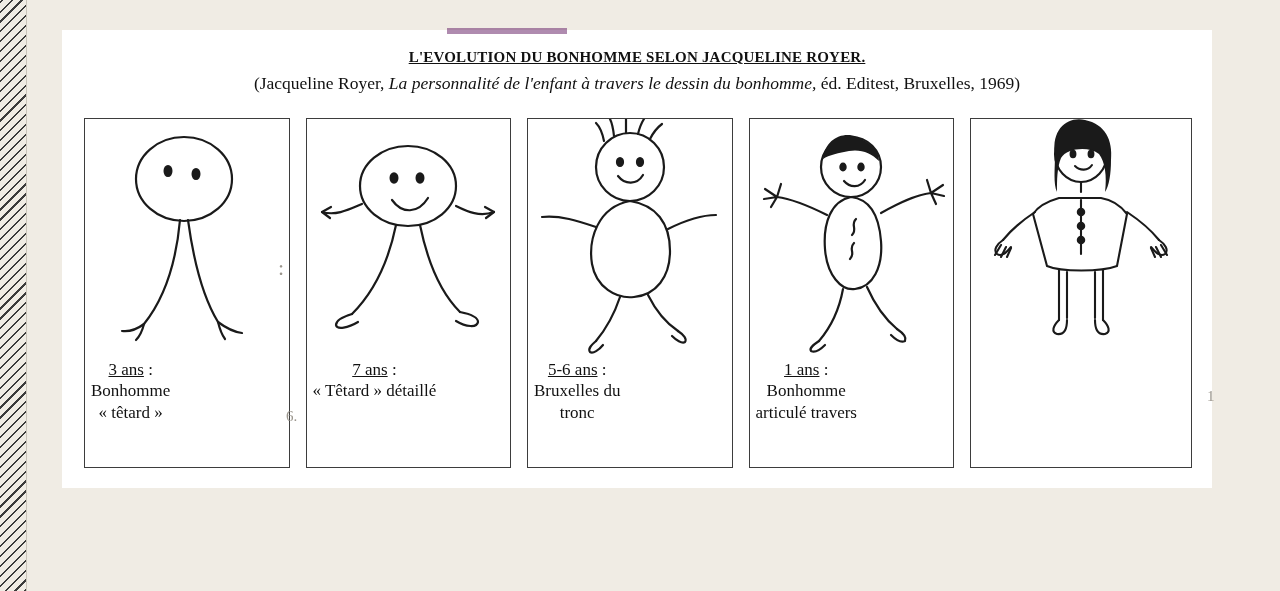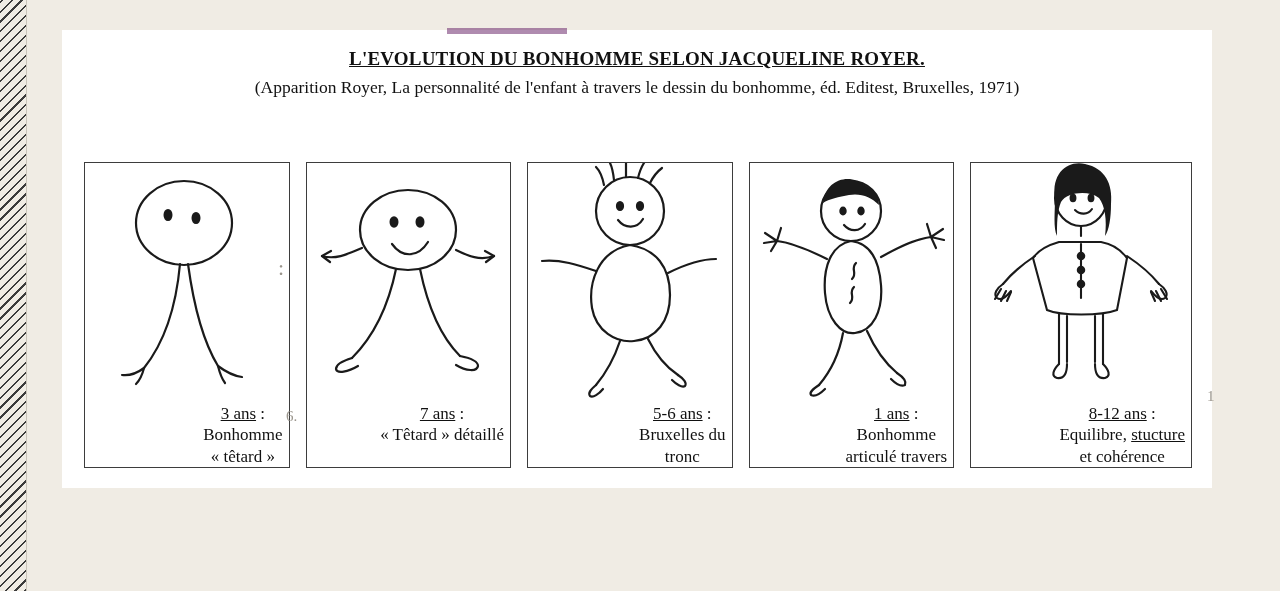--- a/index.html
+++ b/index.html
@@ -34,54 +34,54 @@
     width: 1150px;
     height: 458px;
     background: #ffffff;
   }
   .title-block {
     text-align: center;
     padding-top: 18px;
   }
   .doc-title {
     font-weight: bold;
-    font-size: 19px;
+    font-size: 15px;
     letter-spacing: 0.2px;
     color: #111;
     text-decoration: underline;
     display: inline-block;
   }
   .doc-subtitle {
     margin-top: 7px;
     font-size: 17.5px;
     color: #111;
     line-height: 1.2;
   }
   .doc-subtitle .ital {
+    font-style: italic;
   }
   .doc-subtitle .und {
   }
   .panels {
     position: absolute;
     left: 22px;
     top: 88px;
     width: 1108px;
     height: 350px;
     display: flex;
     gap: 16px;
   }
   .panel {
     flex: 1 1 0;
     border: 1px solid #3d3d3d;
     background: #fff;
     position: relative;
     display: flex;
     flex-direction: column;
-    align-items: flex-end;
-    margin-top: 44px;
+    align-items: flex-start;
   }
   .drawing {
     height: 240px;
     width: 100%;
     display: flex;
     align-items: center;
     justify-content: center;
   }
   .caption {
     text-align: center;
@@ -120,24 +120,24 @@
 
 <div class="left-strip"></div>
 
 <div class="figure-card">
 
   <div class="top-artifact"></div>
 
   <div class="title-block">
     <div class="doc-title">L'EVOLUTION DU BONHOMME SELON JACQUELINE ROYER.</div>
     <div class="doc-subtitle">
-      <span>(Apparition Royer,</span>
+      <span>(Jacqueline Royer,</span>
       <span class="ital">La personnalité de l'enfant à travers le dessin du bonhomme,</span>
       <span>éd.</span>
-      <span class="und">Editest</span><span>, Bruxelles, 1971)</span>
+      <span class="und">Editest</span><span>, Bruxelles, 1969)</span>
     </div>
   </div>
 
   <div class="panels">
 
     <div class="panel">
       <div class="drawing">
         <svg width="190" height="230" viewBox="0 0 190 230" fill="none" stroke="#1a1a1a" stroke-width="2.2" stroke-linecap="round">
           <ellipse cx="92" cy="55" rx="48" ry="42"></ellipse>
           <ellipse cx="76" cy="47" rx="3.4" ry="5" fill="#1a1a1a"></ellipse>
@@ -257,25 +257,20 @@
           <path d="M188 126 C194 130, 198 136, 194 140 C190 143, 184 138, 180 133"></path>
           <path d="M190 131 l6 10 M185 133 l5 10 M180 134 l4 9"></path>
           <path d="M88 156 L88 206"></path>
           <path d="M132 156 L132 206"></path>
           <path d="M96 158 L96 204"></path>
           <path d="M124 158 L124 204"></path>
           <path d="M88 206 C82 212, 80 218, 86 220 C94 221, 96 214, 96 206"></path>
           <path d="M132 206 C138 212, 140 218, 134 220 C126 221, 124 214, 124 206"></path>
         </svg>
       </div>
-      <div class="caption">
-        <div><span class="age">8-12 ans</span><span> :</span></div>
-        <div><span>Equilibre, </span><span class="und2">stucture</span></div>
-        <div>et cohérence</div>
-      </div>
     </div>
 
   </div>
 </div>
 
 <div class="artifact a1">:</div>
 <div class="artifact a2">6.</div>
 <div class="artifact a3">1</div>
 
 </body></html>

